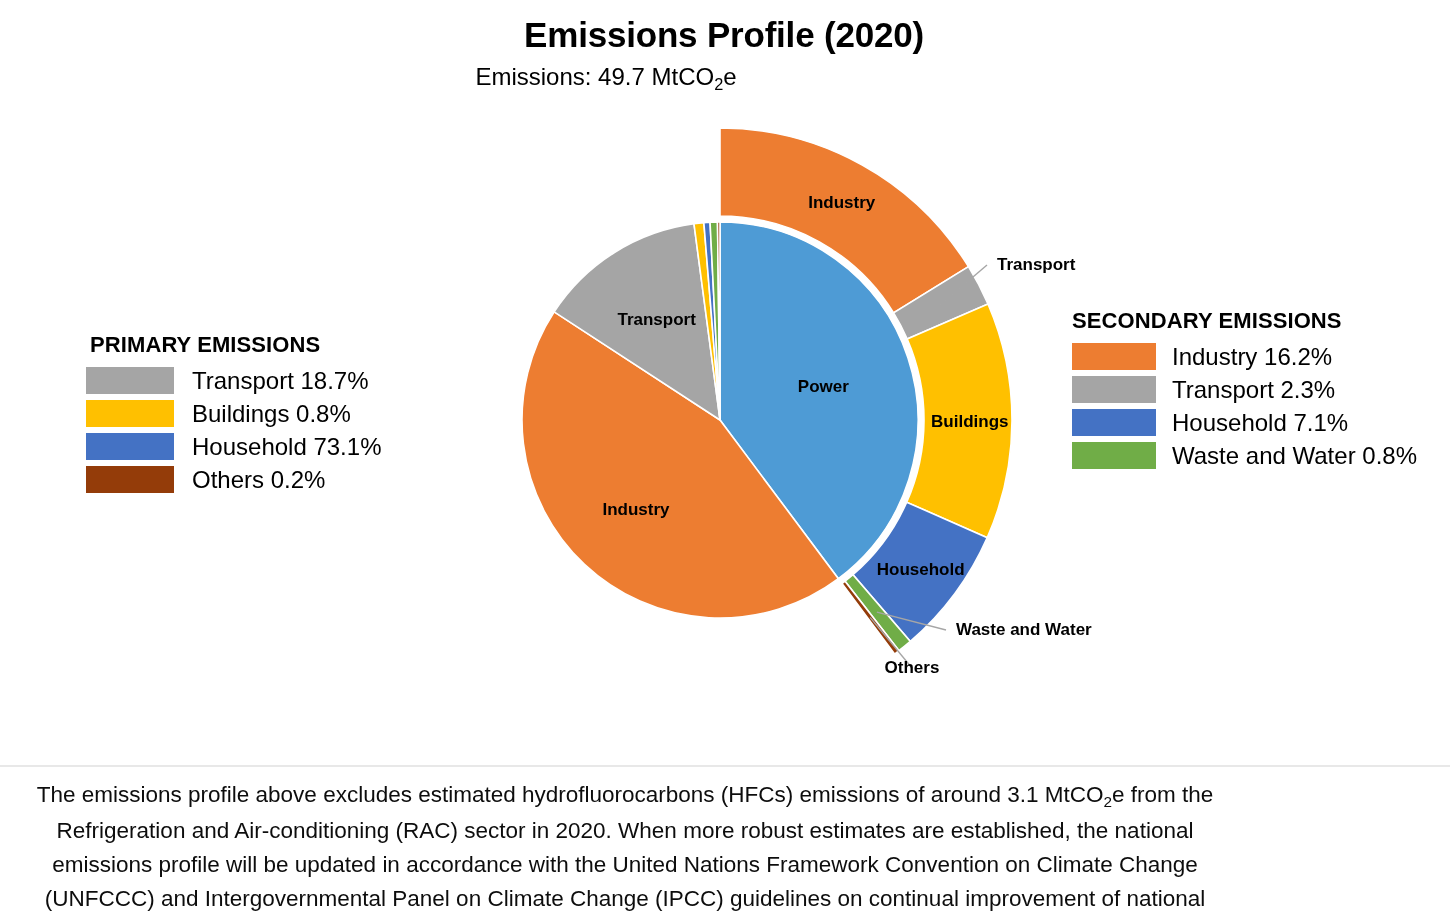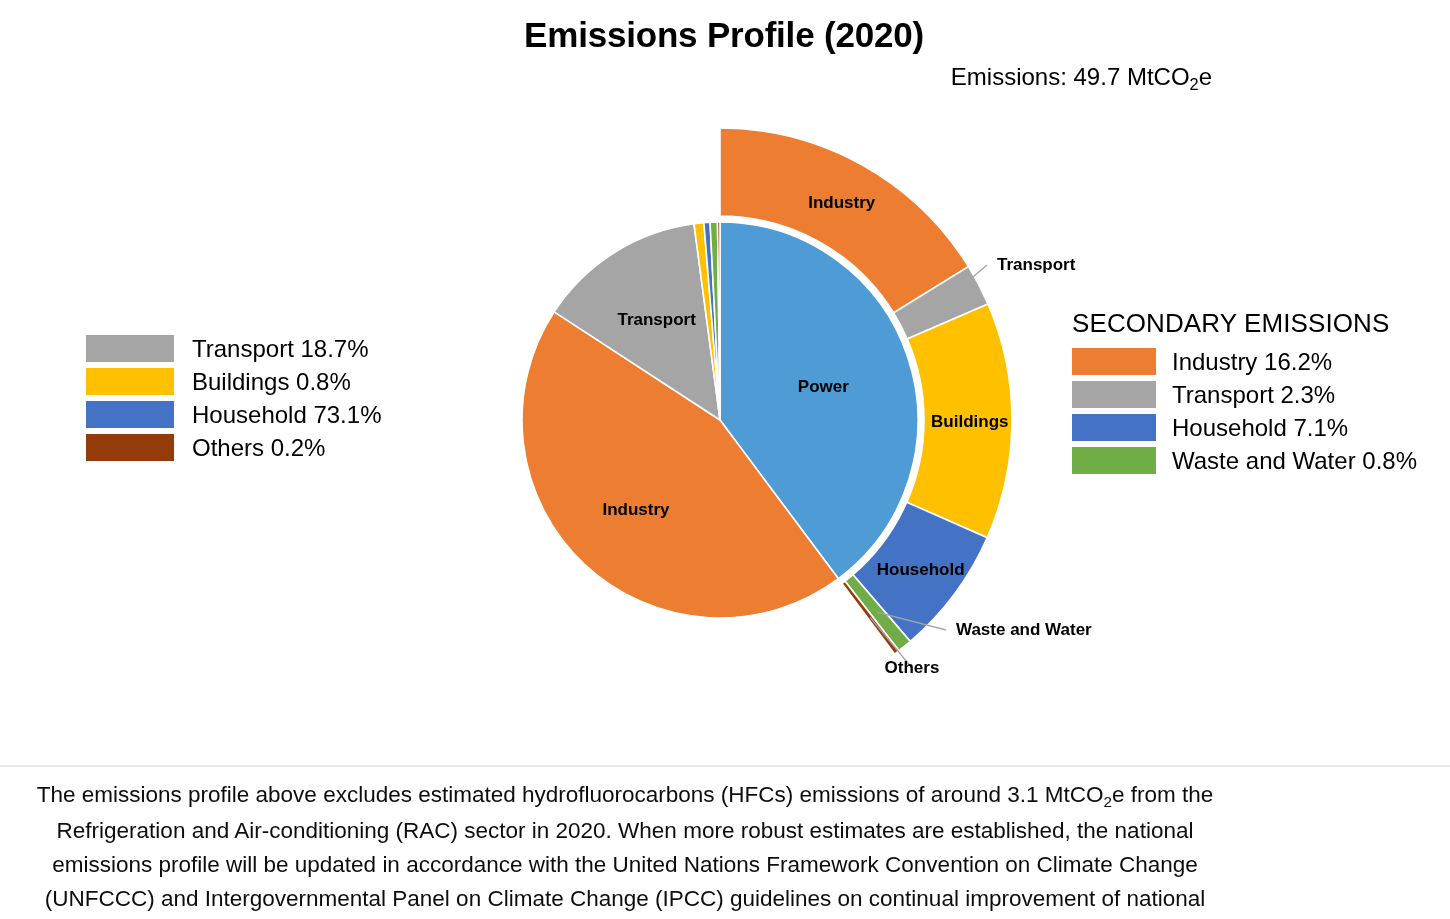--- a/index.html
+++ b/index.html
@@ -27,21 +27,21 @@
     font-size: 35px;
     font-weight: bold;
     letter-spacing: -0.2px;
     line-height: 1.1;
   }
   #chart-subtitle {
     position: absolute;
     top: 64px;
     left: 0;
     width: 1212px;
-    text-align: right;
+    text-align: center;
     font-size: 24px;
     font-weight: normal;
     line-height: 1.1;
   }
   #chart-subtitle sub {
     font-size: 0.68em;
     vertical-align: baseline;
     position: relative;
     top: 5px;
   }
@@ -70,22 +70,22 @@
     left: 86px;
     top: 232px;
     width: 400px;
   }
   #legend-secondary {
     left: 1072px;
     top: 208px;
     width: 378px;
   }
   .legend-title {
-    font-size: 26px;
-    font-weight: normal;
+    font-size: 22px;
+    font-weight: bold;
     margin-bottom: 6px;
     letter-spacing: 0.1px;
     white-space: nowrap;
   }
   #legend-primary .legend-title {
     padding-left: 4px;
   }
   .legend-items {
     list-style: none;
     margin: 0;
@@ -165,20 +165,21 @@
 <div id="chart-title">
   <span>Emissions Profile (2020)</span>
 </div>
 <div id="chart-subtitle">
   <span>Emissions: 49.7 MtCO</span><sub>2</sub><span>e</span>
 </div>
 
 <div id="chart-area">
 
   <div class="legend" id="legend-primary">
+    <div class="legend-title">PRIMARY EMISSIONS</div>
     <ul class="legend-items">
       <li class="legend-item">
         <span class="legend-swatch" style="background: rgb(165, 165, 165);"></span>
         <span class="legend-label">Transport 18.7%</span>
       </li>
       <li class="legend-item">
         <span class="legend-swatch" style="background: rgb(255, 192, 0);"></span>
         <span class="legend-label">Buildings 0.8%</span>
       </li>
       <li class="legend-item">

